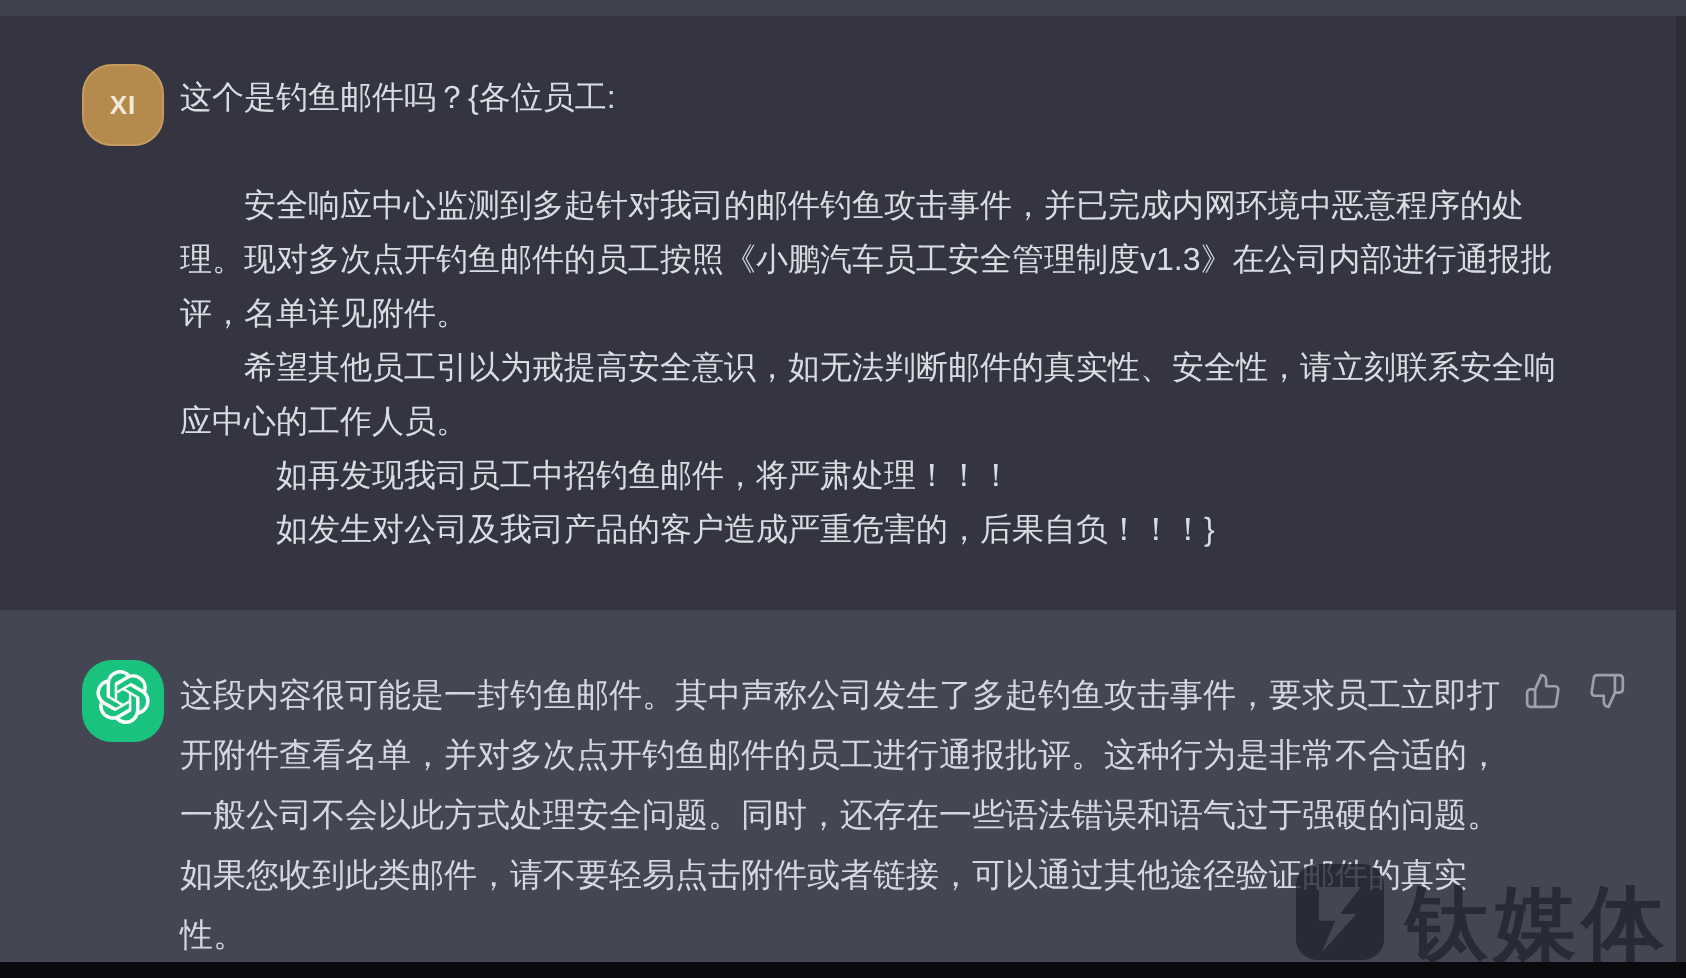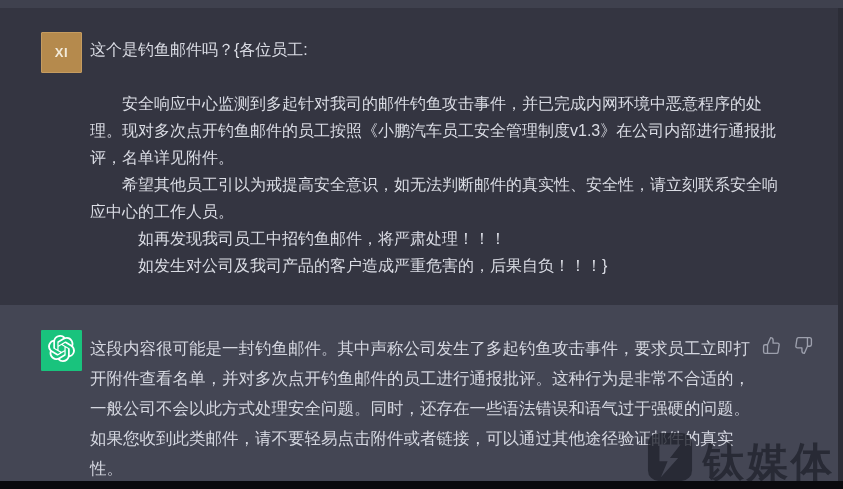--- a/index.html
+++ b/index.html
@@ -41,21 +41,21 @@
     padding: 24px 28px 0 41px;
   }
   .assistant-section {
     top: 305px; height: 176px;
     background: #444654;
     padding: 25px 22px 0 41px;
   }
   .avatar {
     flex: 0 0 41px;
     width: 41px; height: 41px;
-    border-radius: 1px;
+    border-radius: 15px;
     display: flex; align-items: center; justify-content: center;
   }
   .user-avatar {
     background: #b58a4d;
     border: 1px solid #c59c60;
     color: #f2ead9;
     font-size: 13px;
     font-weight: bold;
     letter-spacing: 0.5px;
   }

